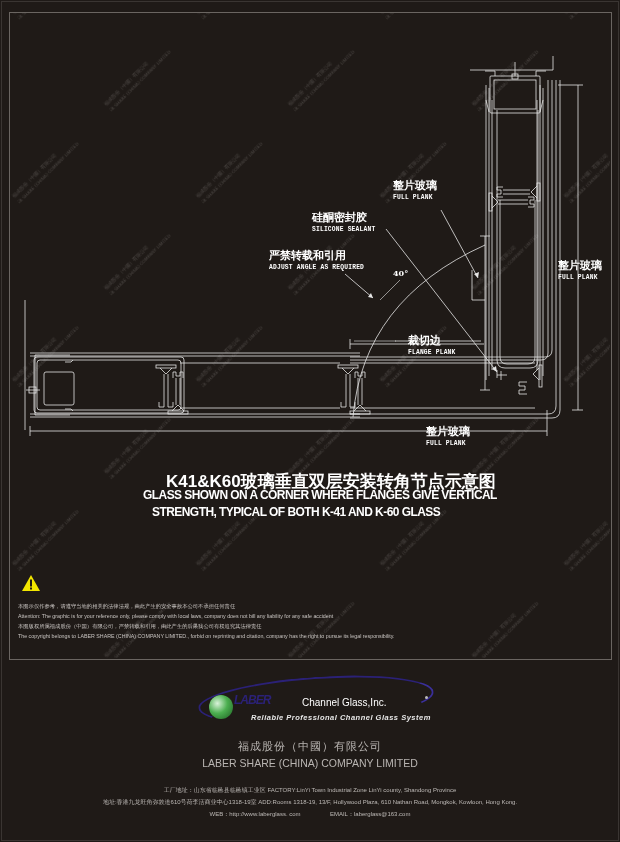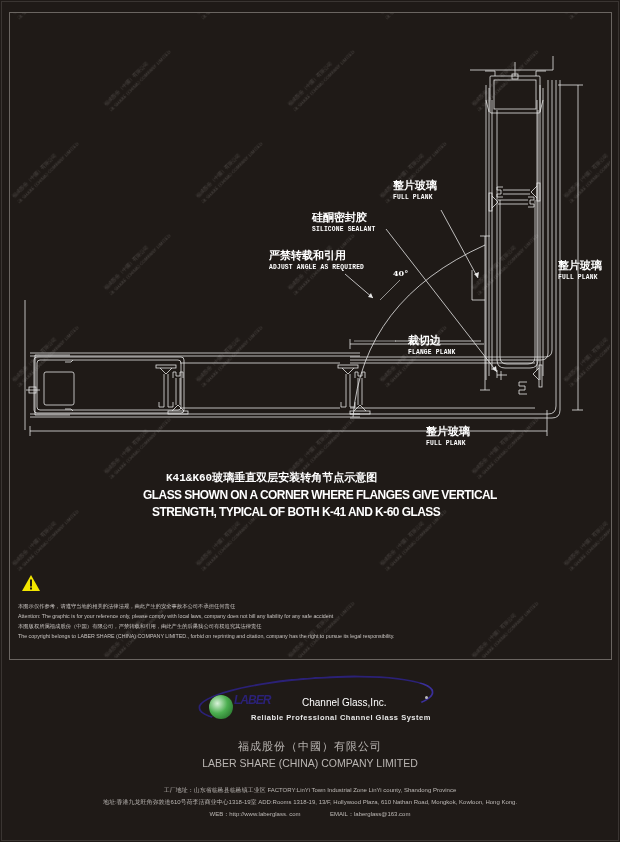--- a/index.html
+++ b/index.html
@@ -19,33 +19,33 @@
     border: 1px solid #6a6561;
   }
   svg.cad { position: absolute; left: 0; top: 0; }
   .label {
     position: absolute; color: #ffffff; white-space: nowrap;
   }
   .label .cn { font-family: "DejaVu Serif", serif; font-weight: bold; font-size: 11px; display: block; line-height: 14px; }
   .label .en { font-family: "Liberation Mono", monospace; font-weight: bold; font-size: 7px; display: block; line-height: 8px; letter-spacing: 0.2px; transform: scaleX(0.9); transform-origin: left; }
   .angle-label { position: absolute; color: #fff; font-family: "DejaVu Serif", serif; font-weight: bold; font-size: 8px; }
   .title-block { position: absolute; left: 0; top: 470px; width: 620px; color: #fff; }
-  .title-cn { position: absolute; left: 166px; top: 0; font-family: Liberation Mono, monospace; font-weight: bold; font-size: 11px; }
+  .title-cn { position: absolute; left: 166px; top: 0; font-family: Liberation Sans, sans-serif; font-weight: bold; font-size: 17px; }
   .title-en1 { position: absolute; left: 143px; top: 17px; font-family: "Liberation Sans", sans-serif; font-weight: bold; font-size: 13.3px; letter-spacing: -0.6px; transform: scaleX(0.9); transform-origin: left; }
   .title-en2 { position: absolute; left: 152px; top: 34px; font-family: "Liberation Sans", sans-serif; font-weight: bold; font-size: 13.3px; letter-spacing: -0.6px; transform: scaleX(0.9); transform-origin: left; }
   .warn-icon { position: absolute; left: 21px; top: 574px; width: 20px; height: 18px; }
   .notes { position: absolute; left: 18px; top: 601px; color: #c9c5c2; font-size: 5.3px; line-height: 10px; font-family: "Liberation Sans", sans-serif; }
   .notes div { white-space: nowrap; }
   .logo { position: absolute; left: 195px; top: 673px; width: 250px; height: 50px; }
   .logo-ring { position: absolute; left: 3px; top: 4px; width: 232px; height: 42px; border: 2px solid #2b2177; border-radius: 50%; border-bottom-color: transparent; border-right-color: #3a2f9a; transform: rotate(-4deg); }
   .globe { position: absolute; left: 14px; top: 22px; width: 24px; height: 24px; border-radius: 50%; background: radial-gradient(circle at 35% 35%, #d9f2d9 0%, #4caf50 45%, #1b5e20 100%); }
   .logo-laber { position: absolute; left: 39px; top: 20px; font-family: "Liberation Sans", sans-serif; font-weight: bold; font-style: italic; font-size: 12px; color: #2b2177; letter-spacing: -1px; }
   .logo-channel { position: absolute; left: 107px; top: 24px; font-family: "Liberation Sans", sans-serif; font-size: 10px; color: #ffffff; }
   .logo-dot { position: absolute; left: 230px; top: 23px; width: 3px; height: 3px; background: #bbb; border-radius: 50%; }
-  .logo-tagline { position: absolute; left: 56px; top: 40px; font-family: "Liberation Sans", sans-serif; font-weight: bold; font-size: 7.5px; color: #e8e8e8; letter-spacing: 0.5px; }
+  .logo-tagline { position: absolute; left: 56px; top: 40px; font-family: "Liberation Sans", sans-serif; font-weight: bold; font-size: 7.5px; color: #e8e8e8; letter-spacing: 0.5px; font-style: italic; }
   .company-cn { position: absolute; left: 0; width: 620px; top: 739px; text-align: center; color: #b9b5b2; font-family: "DejaVu Sans", sans-serif; font-size: 11px; letter-spacing: 1px; }
   .company-en { position: absolute; left: 0; width: 620px; top: 757px; text-align: center; color: #b9b5b2; font-family: "Liberation Sans", sans-serif; font-size: 10.5px; }
   .footer-line { position: absolute; left: 0; width: 620px; text-align: center; color: #bdb9b6; font-family: "Liberation Sans", sans-serif; font-size: 6px; white-space: nowrap; }
 </style>
 </head>
 <body>
 
 <div class="outer-frame"></div>
 <div class="drawing-frame"></div>
 

